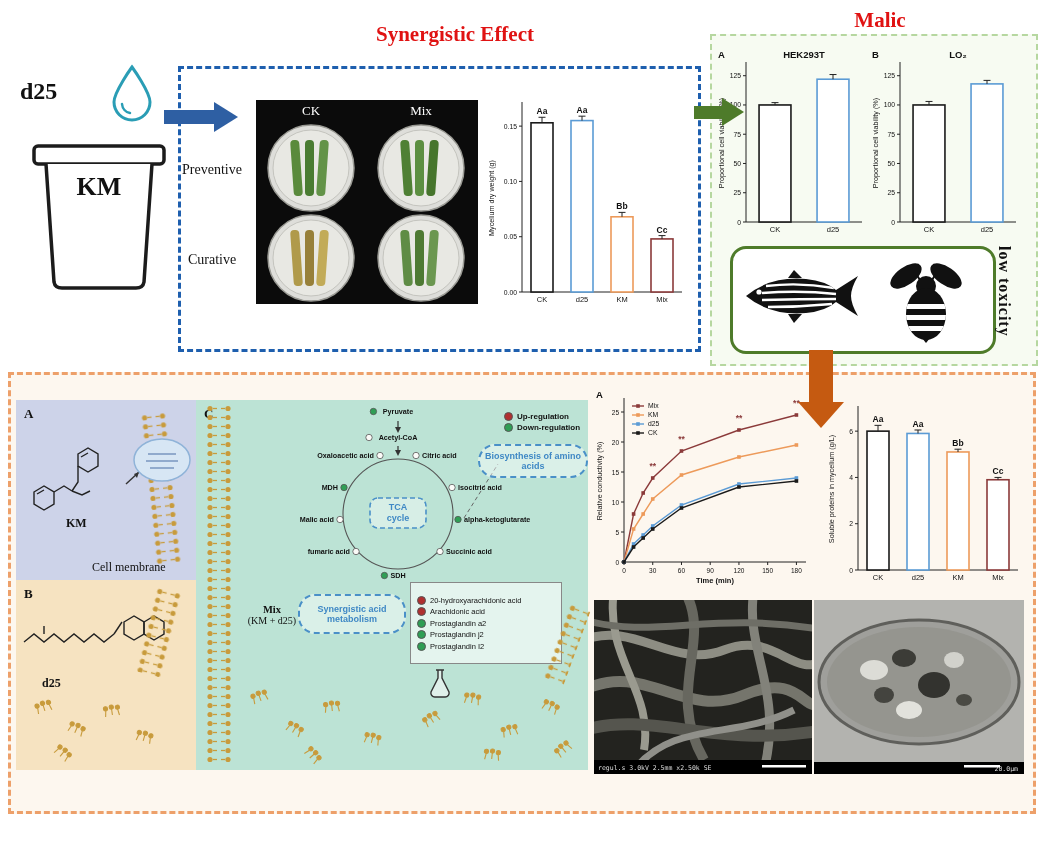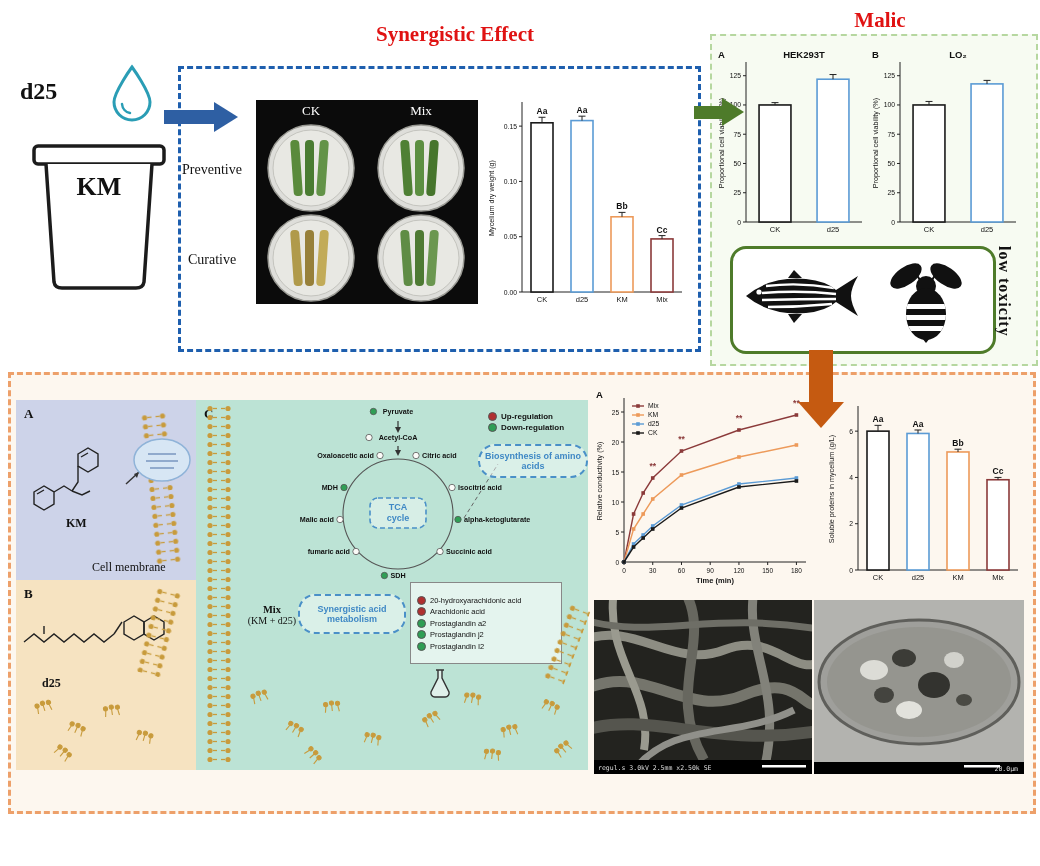--- a/index.html
+++ b/index.html
@@ -3,21 +3,21 @@
 <meta charset="utf-8">
 <style>
   html,body{margin:0;padding:0;background:#fff;}
   #page{position:relative;width:1040px;height:866px;background:#fff;font-family:"Liberation Sans",sans-serif;overflow:hidden;}
   .abs{position:absolute;}
   .serif{font-family:"Liberation Serif",serif;}
   .red-title{color:#e01212;font-weight:bold;font-family:"Liberation Serif",serif;font-size:21px;text-align:center;}
   .panel-letter{font-family:"Liberation Serif",serif;font-weight:bold;font-size:13px;color:#111;}
   .dashbox{border:2px dashed #4a90c8;border-radius:17px;color:#3f88c5;font-weight:bold;font-size:9px;line-height:1.15;text-align:center;display:flex;align-items:center;justify-content:center;background:rgba(255,255,255,.45);}
   .dot{display:inline-block;width:7px;height:7px;border-radius:50%;border:1px solid #555;flex:none;}
-  .lrow{display:flex;align-items:center;gap:4px;margin:2px 0;}
+  .lrow{display:flex;align-items:center;gap:4px;margin:2px 16px;}
   .lrow .lab{font-size:8px;font-weight:bold;color:#111;}
   .mrow{display:flex;align-items:center;gap:4px;margin:2.5px 0;}
   .mrow .lab{font-size:7.5px;color:#111;}
   svg{display:block;}
 </style>
 </head>
 <body>
 
 <svg width="0" height="0" style="position:absolute">
   <defs>

